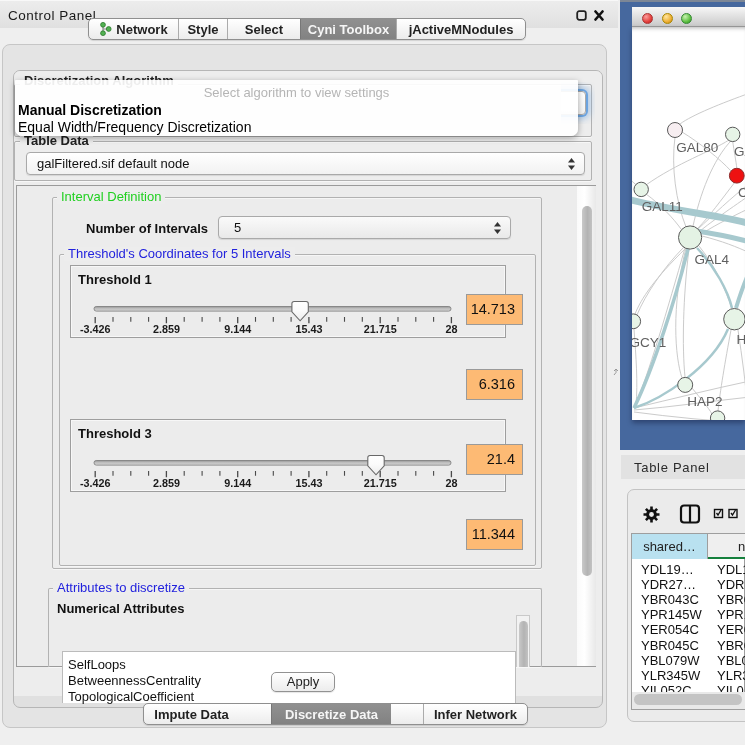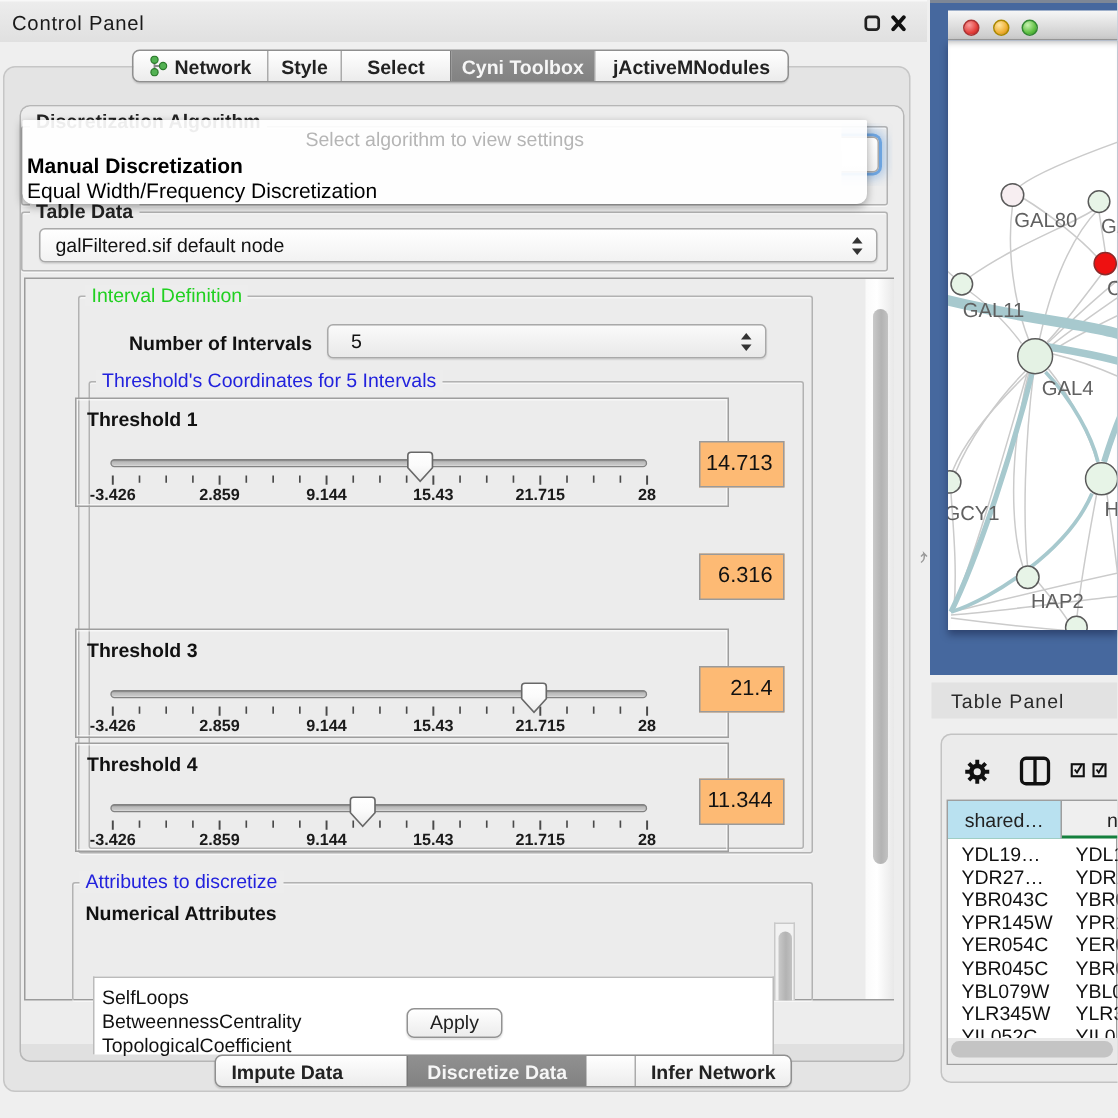--- a/index.html
+++ b/index.html
@@ -42,21 +42,21 @@
   border:1px solid #a9a9a9; border-radius:4px; box-shadow:0 1px 1px rgba(0,0,0,0.1);
   font-size:13px; color:#111; }
 .combo .txt { position:absolute; left:10px; top:3px; }
 .combo .arr { position:absolute; right:8px; top:50%; margin-top:-7px; width:9px; height:14px; }
 
 
 .valbox { position:absolute; width:57px; height:31px; background:#fdba74;
   border:1px solid #9a9a9a; font-size:14.5px; color:#111; text-align:right;
   padding:6px 7px 0 0; }
 
-.thblock { position:absolute; left:50px; width:436px; height:73px;
+.thblock { position:absolute; left:70px; width:436px; height:73px;
   border:1px solid #9e9e9e; box-shadow:inset 0 0 0 1px rgba(255,255,255,0.6); }
 .thtitle { position:absolute; left:7px; top:6px; font-size:13px; font-weight:bold; color:#111; }
 
 
 #scrollpane { left:16px; top:185px; width:580px; height:482px;
   border:1px solid #9b9b9b; background:#ececec; }
 
 
 .vtrack { position:absolute; background:linear-gradient(90deg,#fafafa,#ffffff 40%,#e8e8e8); }
 .vthumb { position:absolute; background:linear-gradient(90deg,#c9c9c9,#b3b3b3 55%,#c2c2c2); border-radius:5px; }
@@ -171,27 +171,20 @@
 
   <div class="thblock" style="top:419px;">
     <div class="thtitle">Threshold 3</div>
     <svg class="abs" style="left:0px;top:26px;" width="462" height="46" viewBox="0 0 462 46">
         <use href="#sliderrow"></use>
         <use href="#thumb" x="305.0" y="9.5"></use>
       </svg>
   </div>
   <div class="valbox" style="left:466px;top:444px;">21.4</div>
 
-  <div class="thblock" style="top:495px;">
-    <div class="thtitle">Threshold 4</div>
-    <svg class="abs" style="left:0px;top:26px;" width="462" height="46" viewBox="0 0 462 46">
-        <use href="#sliderrow"></use>
-        <use href="#thumb" x="190.8" y="9.5"></use>
-      </svg>
-  </div>
   <div class="valbox" style="left:466px;top:519px;">11.344</div>
 
   <svg width="0" height="0" style="position:absolute">
     <defs>
       <g id="sliderrow">
         <rect x="23" y="14.5" width="357" height="4.6" rx="2.3" fill="url(#trackgrad)" stroke="#828282" stroke-width="0.9"></rect>
         <g stroke="#4a4a4a" stroke-width="1.1">
           <path d="M42.0 25 v4.8 M59.8 25 v4.8 M77.6 25 v4.8 M113.2 25 v4.8 M131.1 25 v4.8 M148.9 25 v4.8 M184.5 25 v4.8 M202.3 25 v4.8 M220.1 25 v4.8 M255.7 25 v4.8 M273.5 25 v4.8 M291.3 25 v4.8 M327.0 25 v4.8 M344.8 25 v4.8 M362.6 25 v4.8"></path>
           <path d="M24.2 25 v6.2 M95.4 25 v6.2 M166.7 25 v6.2 M237.9 25 v6.2 M309.2 25 v6.2 M380.4 25 v6.2" stroke-width="1.3"></path>
         </g>
@@ -235,21 +228,21 @@
   <div class="vtrack" style="left:577px;top:186px;width:19px;height:480px;"></div>
   <div class="vthumb" style="left:582px;top:206px;width:10px;height:370px;"></div>
 
   <div class="abs" id="apply">Apply</div>
   <div class="seg" style="left:143px;top:703px;gap:32px;">
     <div class="s" style="width:95px;">Impute Data</div>
     <div class="s sel" style="width:120px;">Discretize Data</div>
     <div class="s" style="width:104px;">Infer Network</div>
   </div>
 
-  <div class="seg" style="left:88px;top:33px;">
+  <div class="seg" style="left:88px;top:18px;">
     <div class="s" style="width:89px;">
       <svg width="13" height="14" viewBox="0 0 13 14" style="margin-right:4px;">
         <path d="M4 3 V11 M4 7 H9.5" stroke="#8a8a8a" stroke-width="1.2" fill="none"></path>
         <circle cx="4" cy="2.8" r="2.4" fill="#52b152" stroke="#2c7a2c" stroke-width="0.8"></circle>
         <circle cx="9.7" cy="7" r="2.4" fill="#52b152" stroke="#2c7a2c" stroke-width="0.8"></circle>
         <circle cx="4" cy="11.2" r="2.4" fill="#52b152" stroke="#2c7a2c" stroke-width="0.8"></circle>
       </svg>Network</div>
     <div class="s" style="width:49px;">Style</div>
     <div class="s" style="width:73px;">Select</div>
     <div class="s sel" style="width:96px;">Cyni Toolbox</div>

